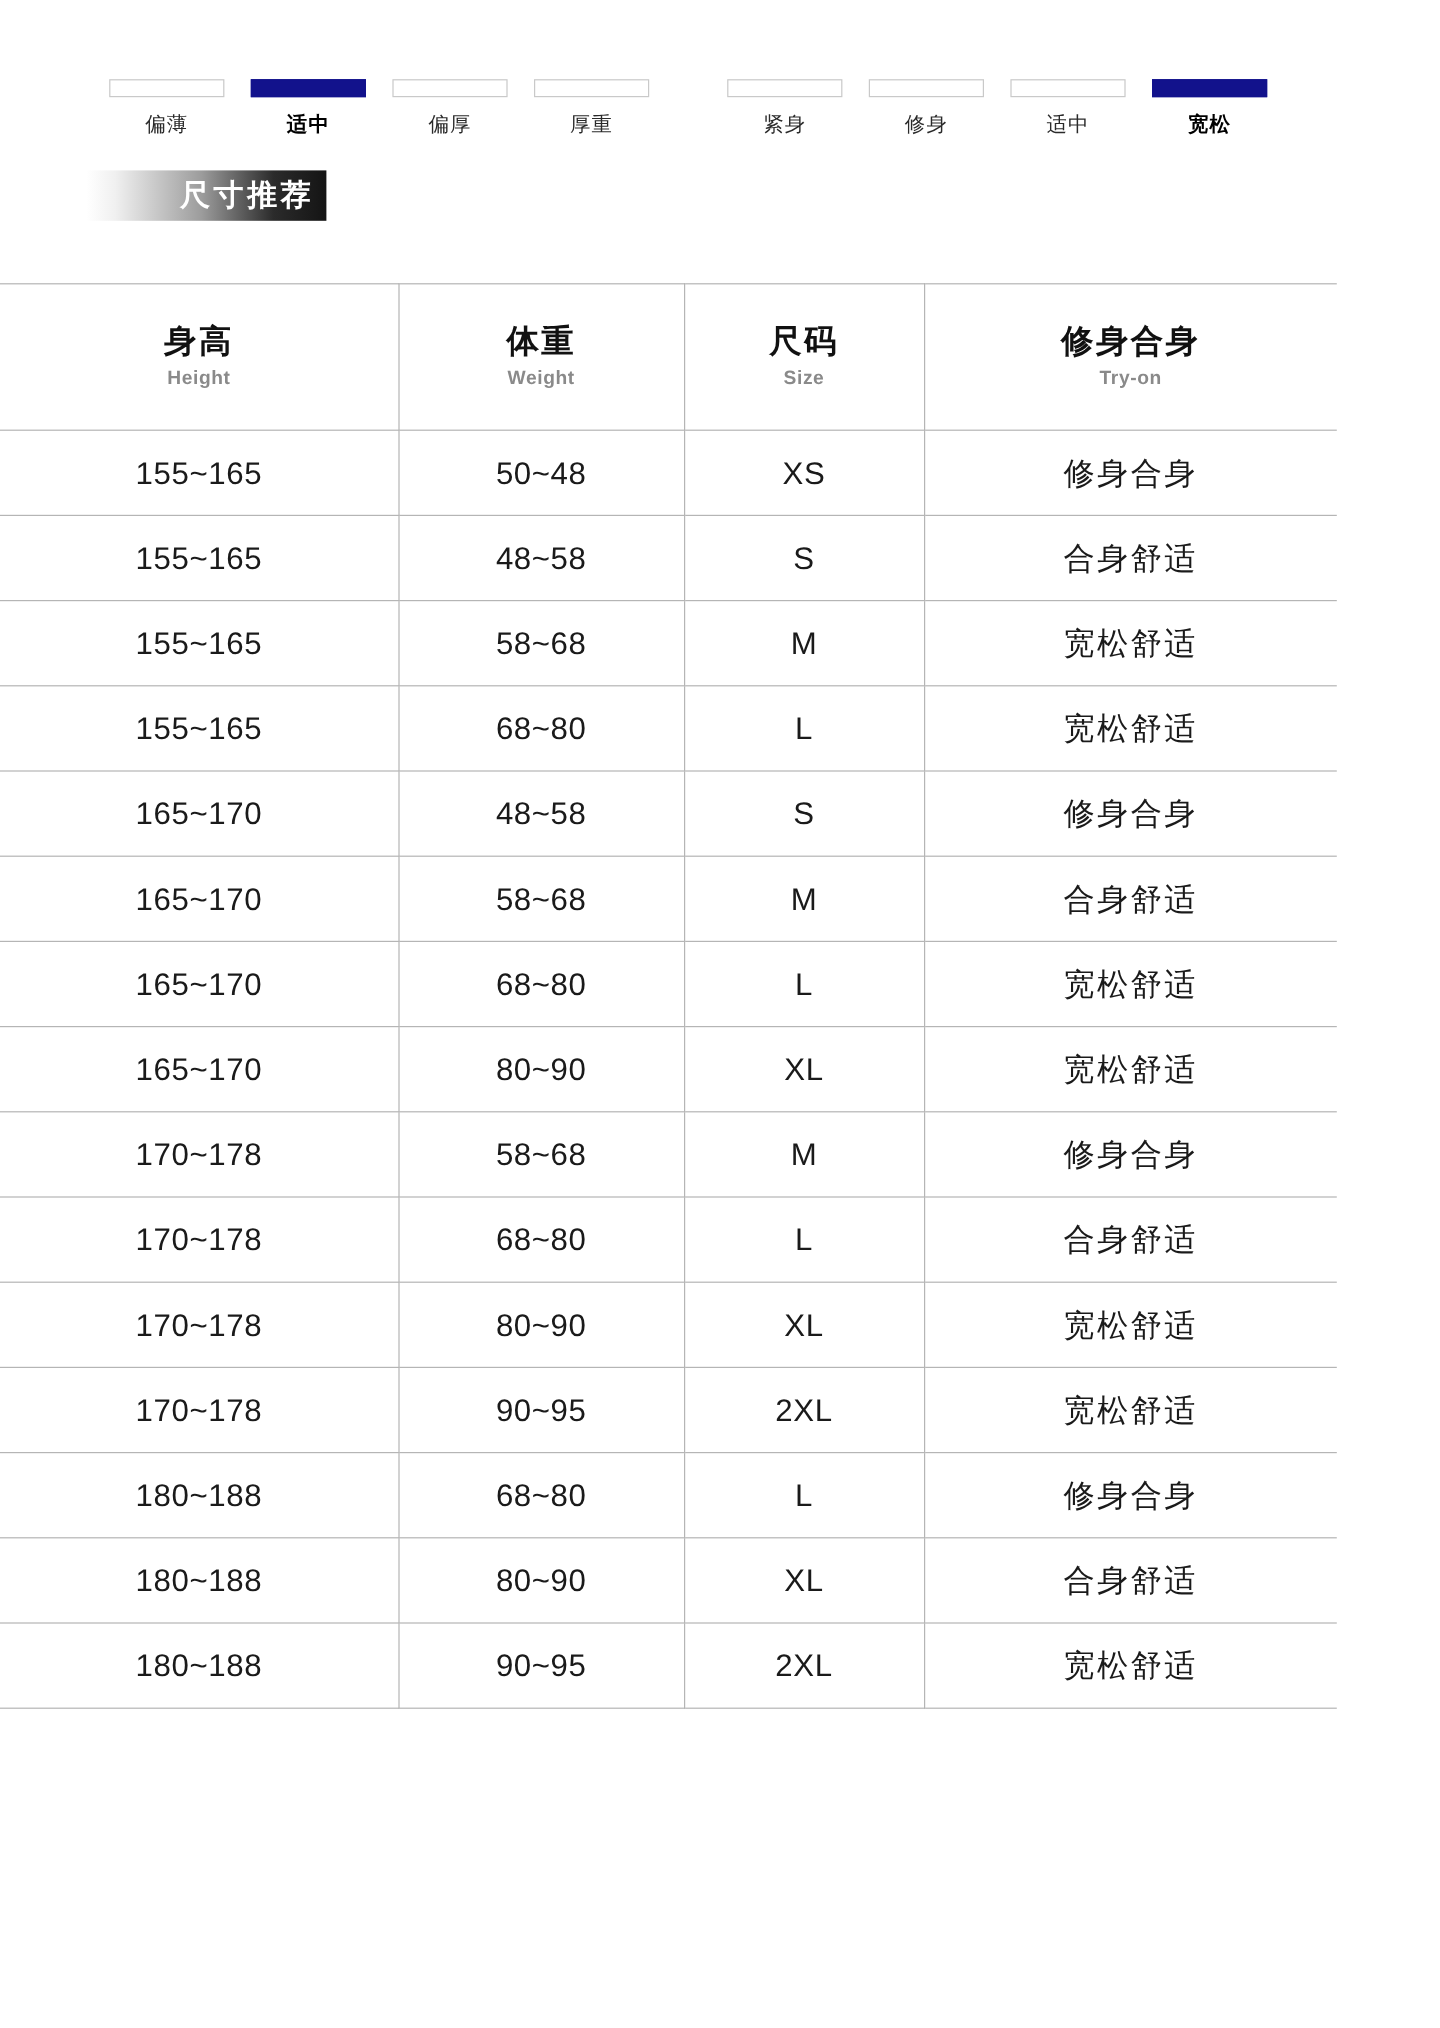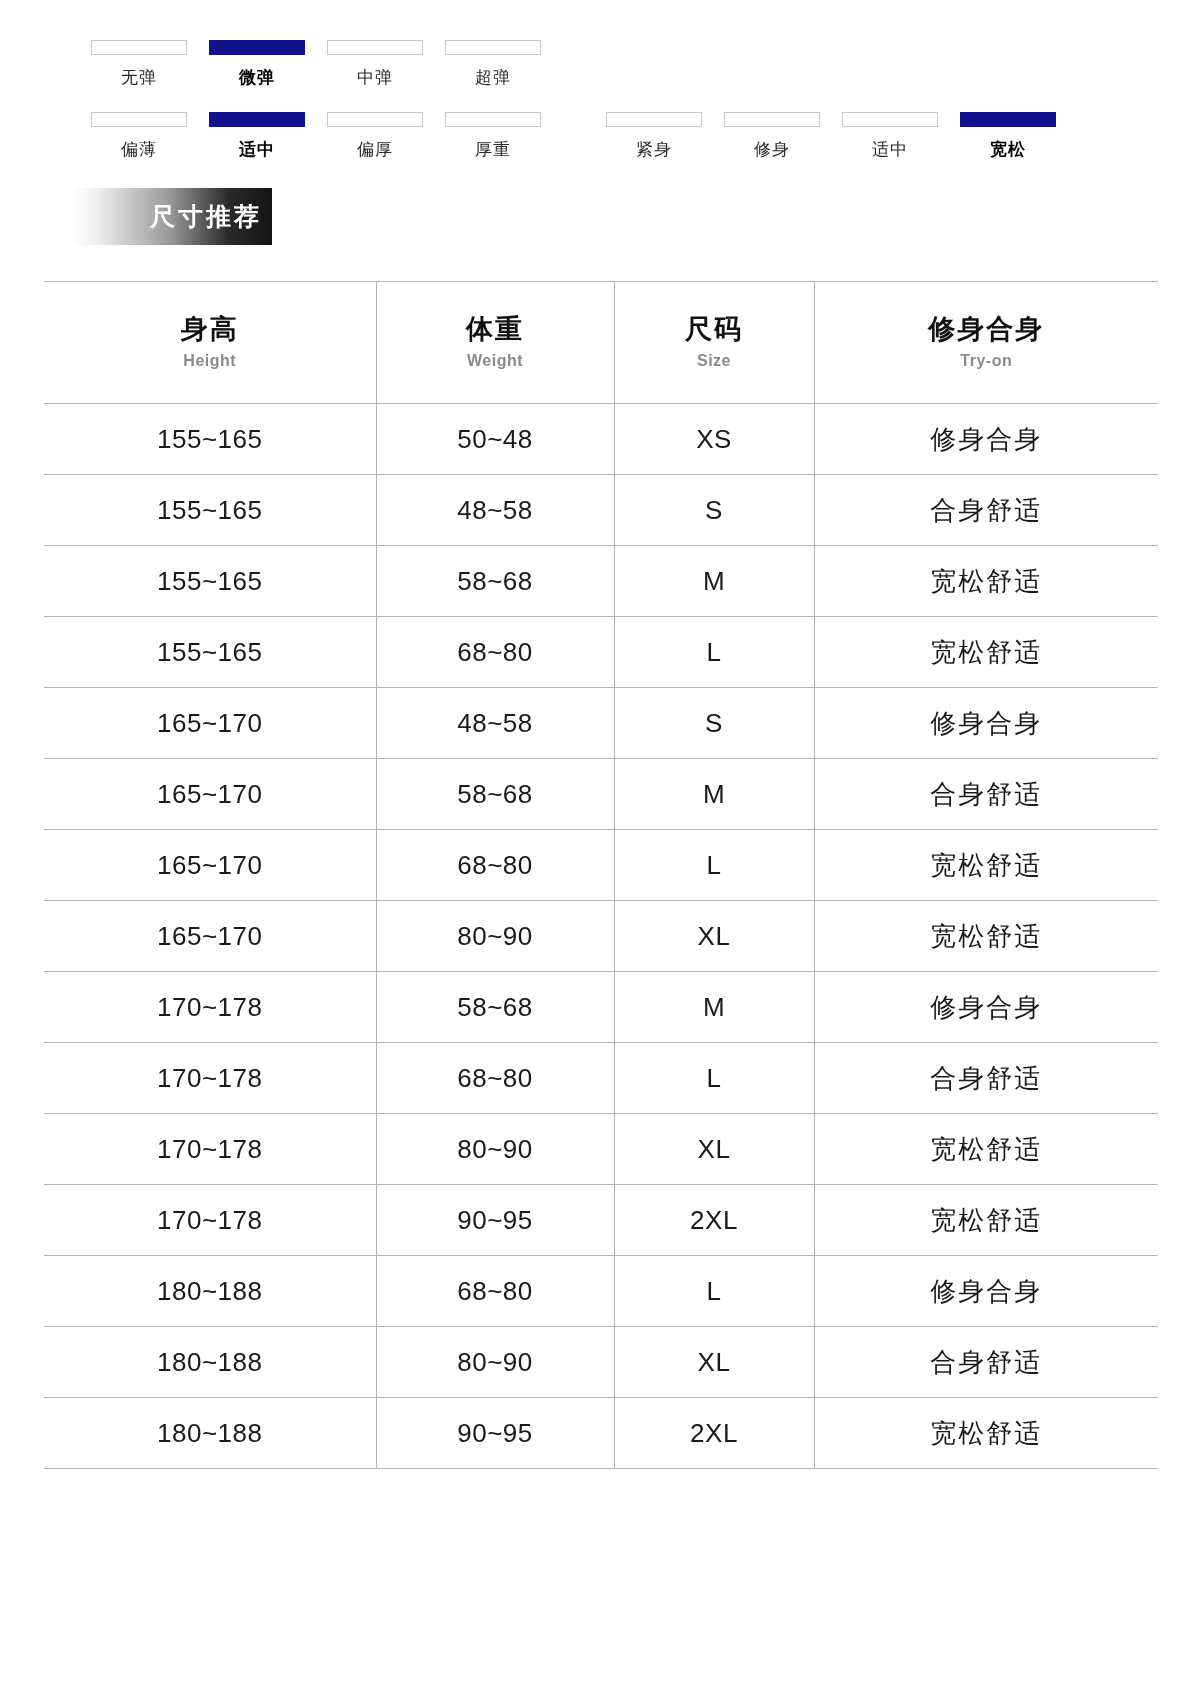--- a/index.html
+++ b/index.html
@@ -59,41 +59,40 @@
   }
   .attr-item.active .attr-label {
     font-weight: bold;
     color: #000;
   }
 
   
   .section-title-wrap {
     margin: 30px 0 0 72px;
     width: 200px;
-    height: 57px;
+    height: 42px;
     position: relative;
     display: flex;
     align-items: center;
     justify-content: flex-end;
     background: linear-gradient(to right, #ffffff 0%, #f0f0f0 12%, #9c9c9c 48%, #2b2b2b 78%, #141414 100%);
   }
   .section-title {
     color: #ffffff;
     font-size: 25px;
     font-weight: bold;
     letter-spacing: 3px;
     padding-right: 10px;
     line-height: 1;
   }
 
   
   .table-wrap {
-    margin-top: 36px;
+    margin-top: 52px;
     width: 1196px;
-    padding-left: 44px;
   }
   table.size-table {
     border-collapse: collapse;
     width: 1114px;
     margin-left: 0;
     table-layout: fixed;
   }
   table.size-table col.c1 { width: 332px; }
   table.size-table col.c2 { width: 238px; }
   table.size-table col.c3 { width: 200px; }
@@ -141,38 +140,20 @@
   td.num-cell { font-size: 22px; letter-spacing: 0.5px; }
 </style>
 </head>
 <body>
 
 <div class="page">
 
   <div class="attr-section">
 
     <div class="attr-row">
-      <div class="attr-group left">
-        <div class="attr-item">
-          <div class="attr-bar"></div>
-          <div class="attr-label">无弹</div>
-        </div>
-        <div class="attr-item active">
-          <div class="attr-bar"></div>
-          <div class="attr-label">微弹</div>
-        </div>
-        <div class="attr-item">
-          <div class="attr-bar"></div>
-          <div class="attr-label">中弹</div>
-        </div>
-        <div class="attr-item">
-          <div class="attr-bar"></div>
-          <div class="attr-label">超弹</div>
-        </div>
-      </div>
     </div>
 
     <div class="attr-row">
       <div class="attr-group left">
         <div class="attr-item">
           <div class="attr-bar"></div>
           <div class="attr-label">偏薄</div>
         </div>
         <div class="attr-item active">
           <div class="attr-bar"></div>

